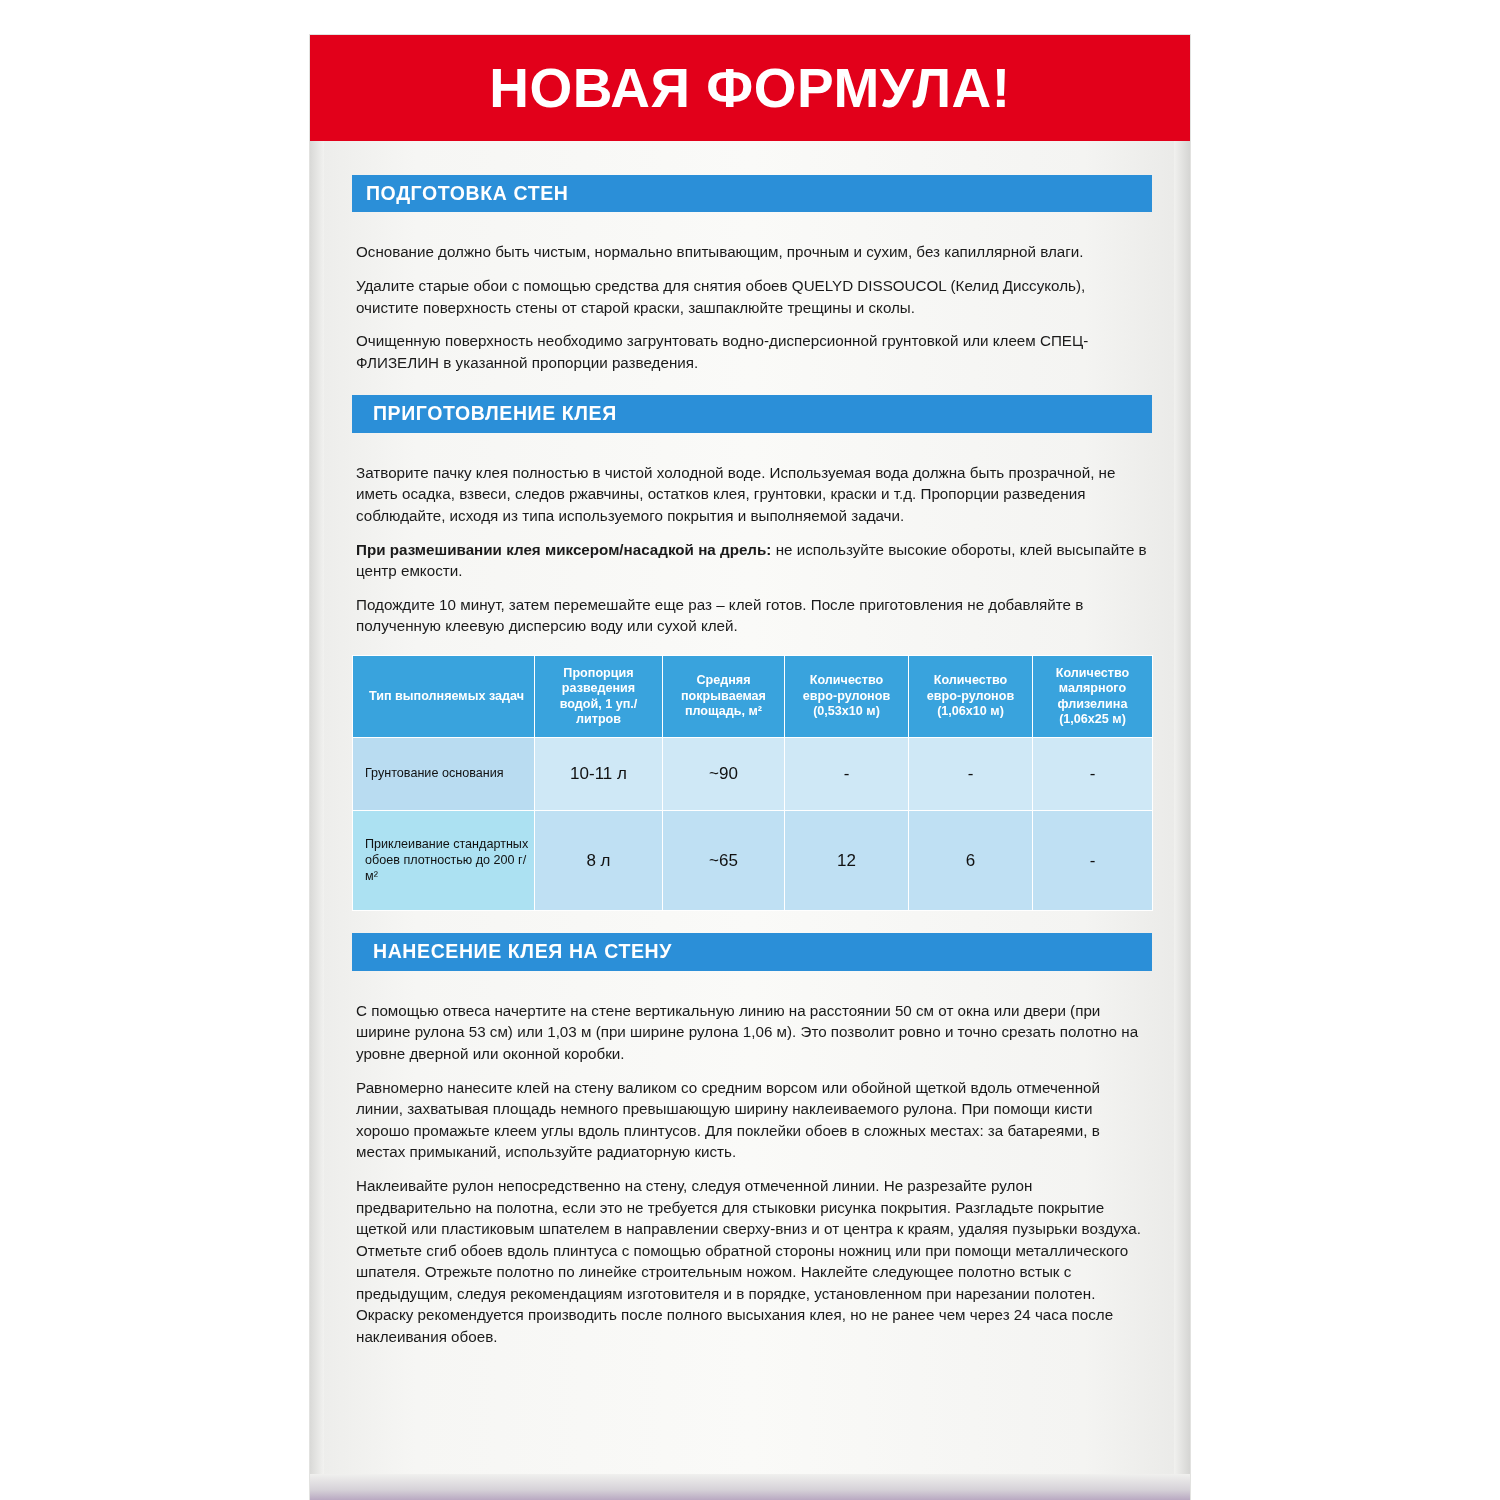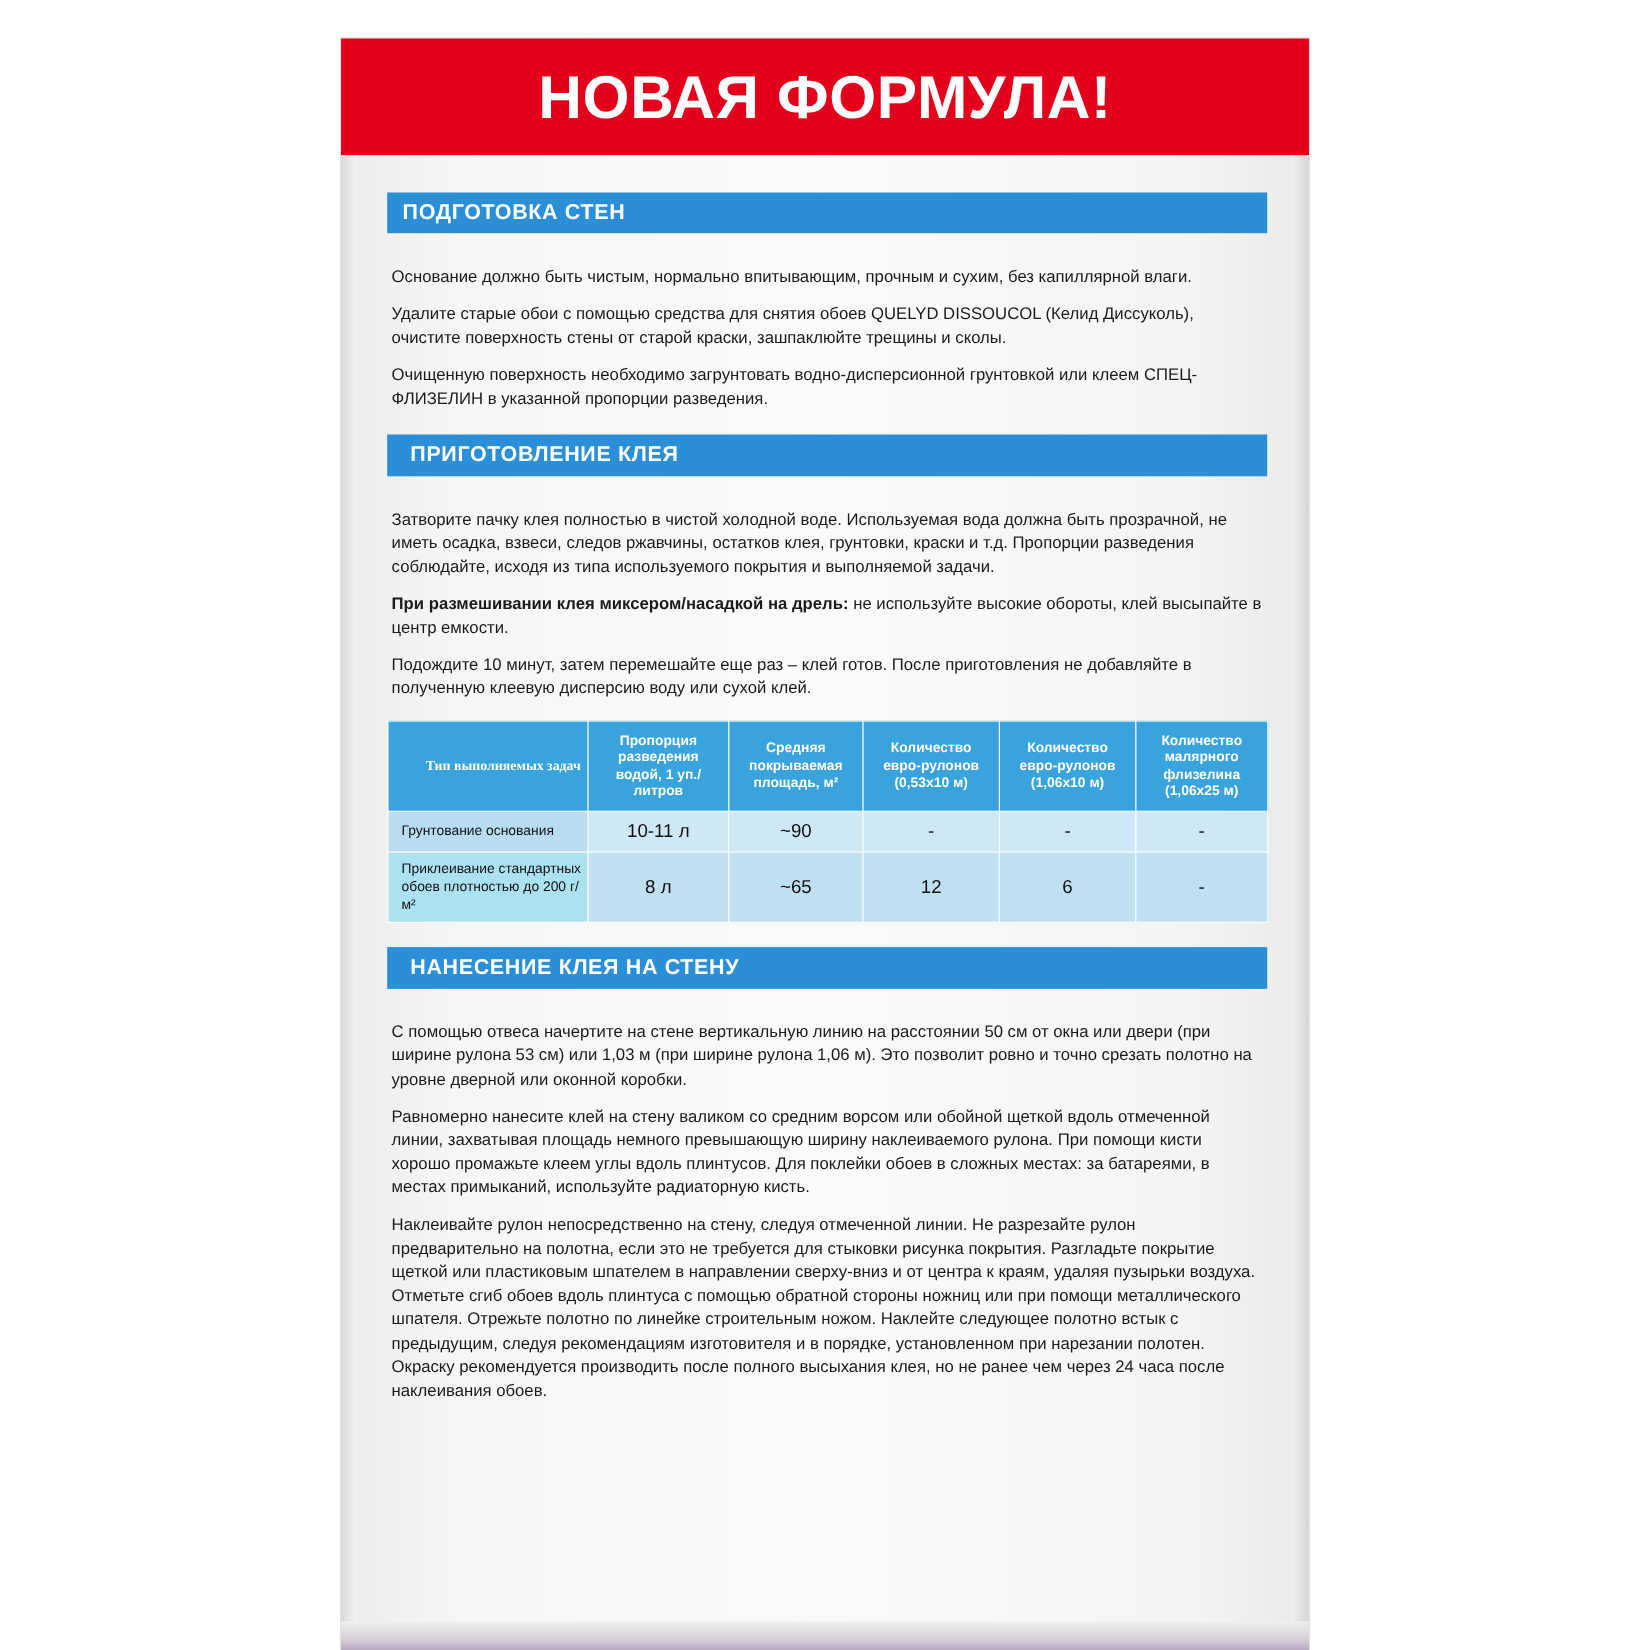--- a/index.html
+++ b/index.html
@@ -112,31 +112,30 @@
     background: #39a3dd;
     color: #ffffff;
     font-size: 12.6px;
     font-weight: bold;
     line-height: 1.22;
     padding: 10px 6px;
     vertical-align: middle;
     border: 1px solid #ffffff;
   }
   table.specs th.first {
-    text-align: right;
+    text-align: center;
     padding-left: 12px;
-    font-family: Liberation Serif, serif;
   }
   table.specs td {
     border: 1px solid #ffffff;
     font-size: 17px;
     color: #111;
     text-align: center;
     vertical-align: middle;
-    padding: 8px 4px;
+    padding: 26px 4px;
     background: #cfe8f6;
   }
   table.specs tr.alt td { background: #bfe0f3; margin-left: 10px; }
   table.specs td.first {
     text-align: left;
     font-size: 12.6px;
     line-height: 1.25;
     padding-left: 12px;
     background: #b9dcf1;
   }

